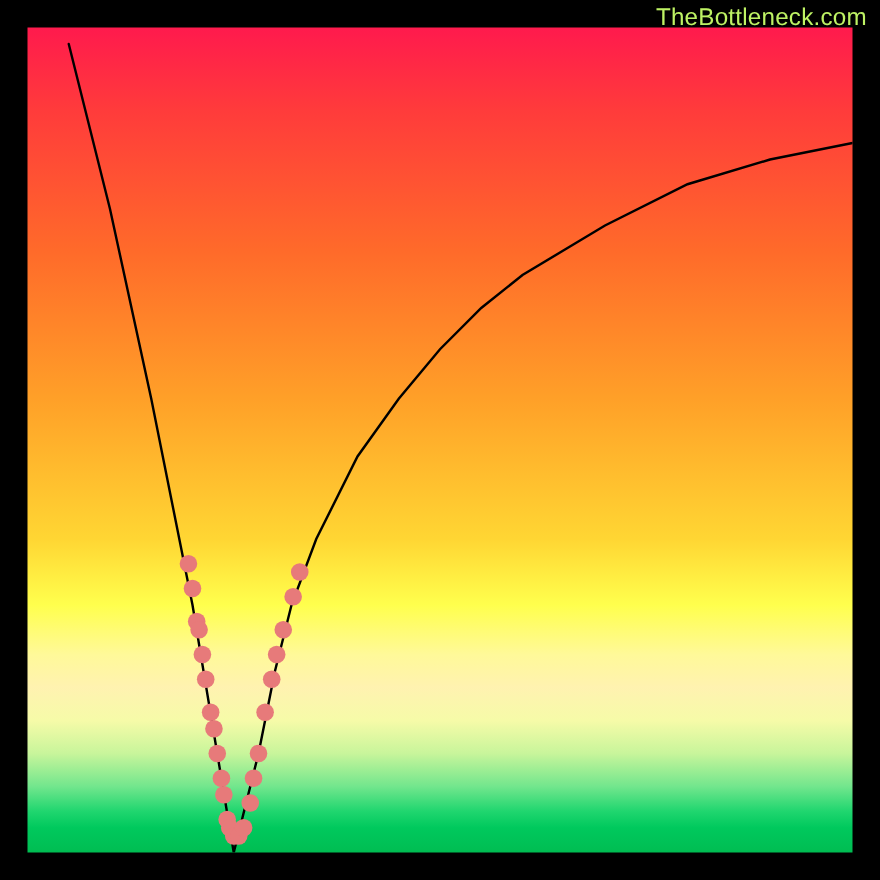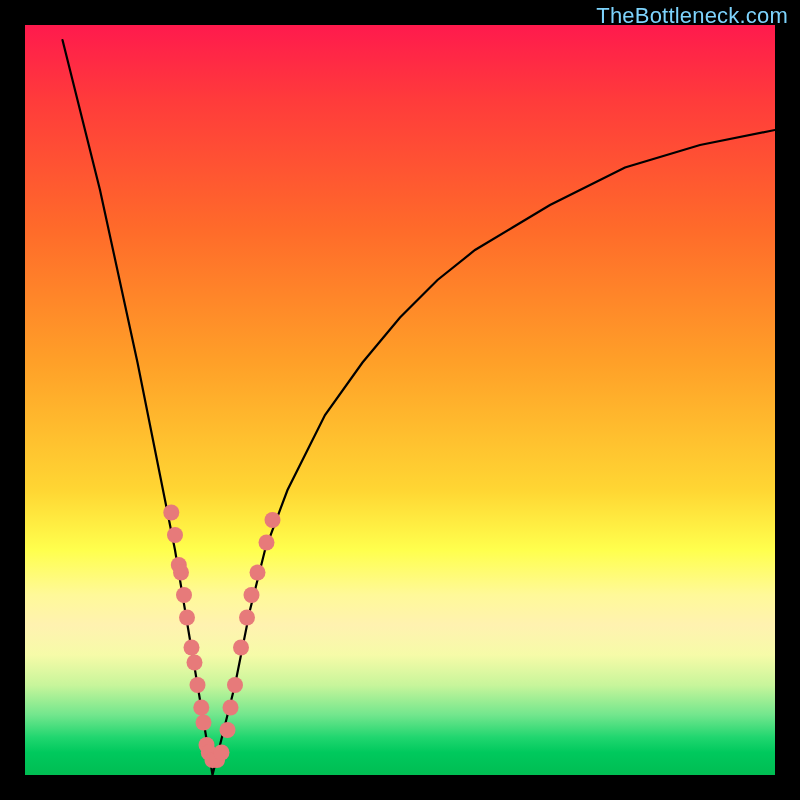--- a/index.html
+++ b/index.html
@@ -40,21 +40,21 @@
       #72e68d 92%,
       #20d66f 95%,
       #00c95d 97%,
       #00bd52 100%
     );
   }
   .watermark {
     position: absolute;
     top: 3px;
     right: 12px;
-    color: #7dd3fc;
+    color: #bef264;
     font-size: 22px;
     font-weight: 500;
     user-select: none;
     letter-spacing: 0.2px;
   }
   svg.curve {
     position: absolute;
     top: 0;
     left: 0;
     width: 750px;

